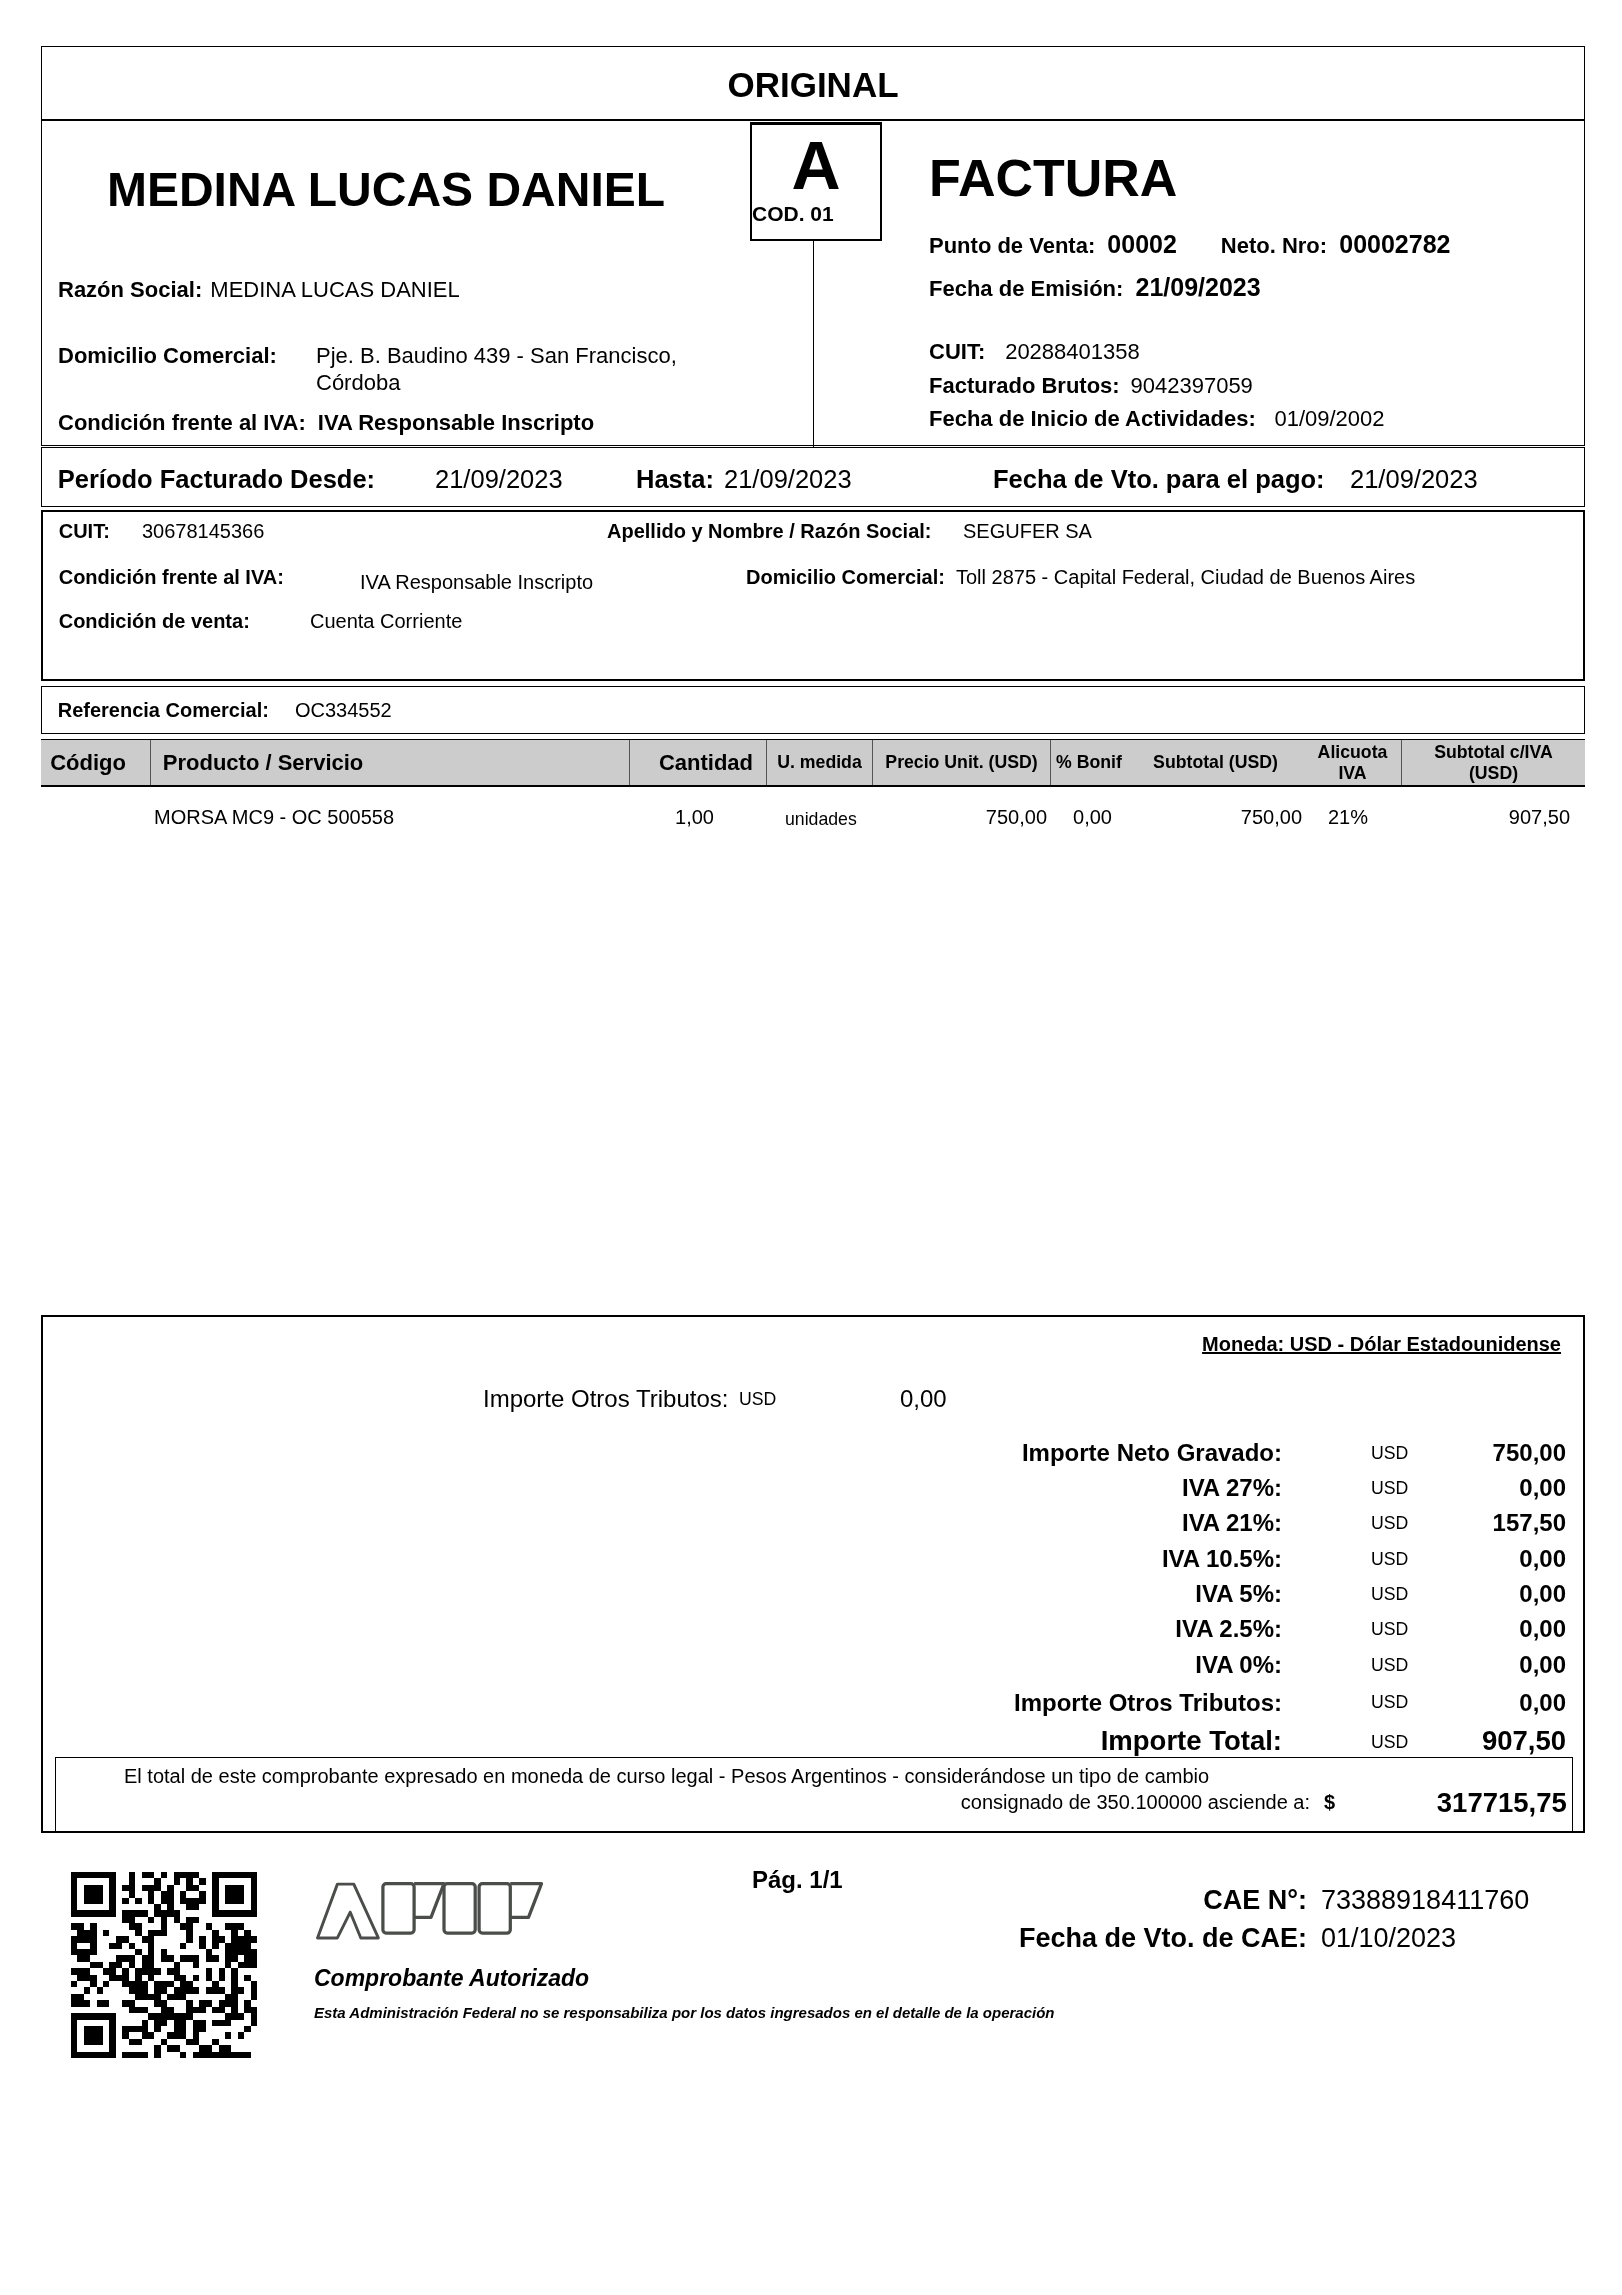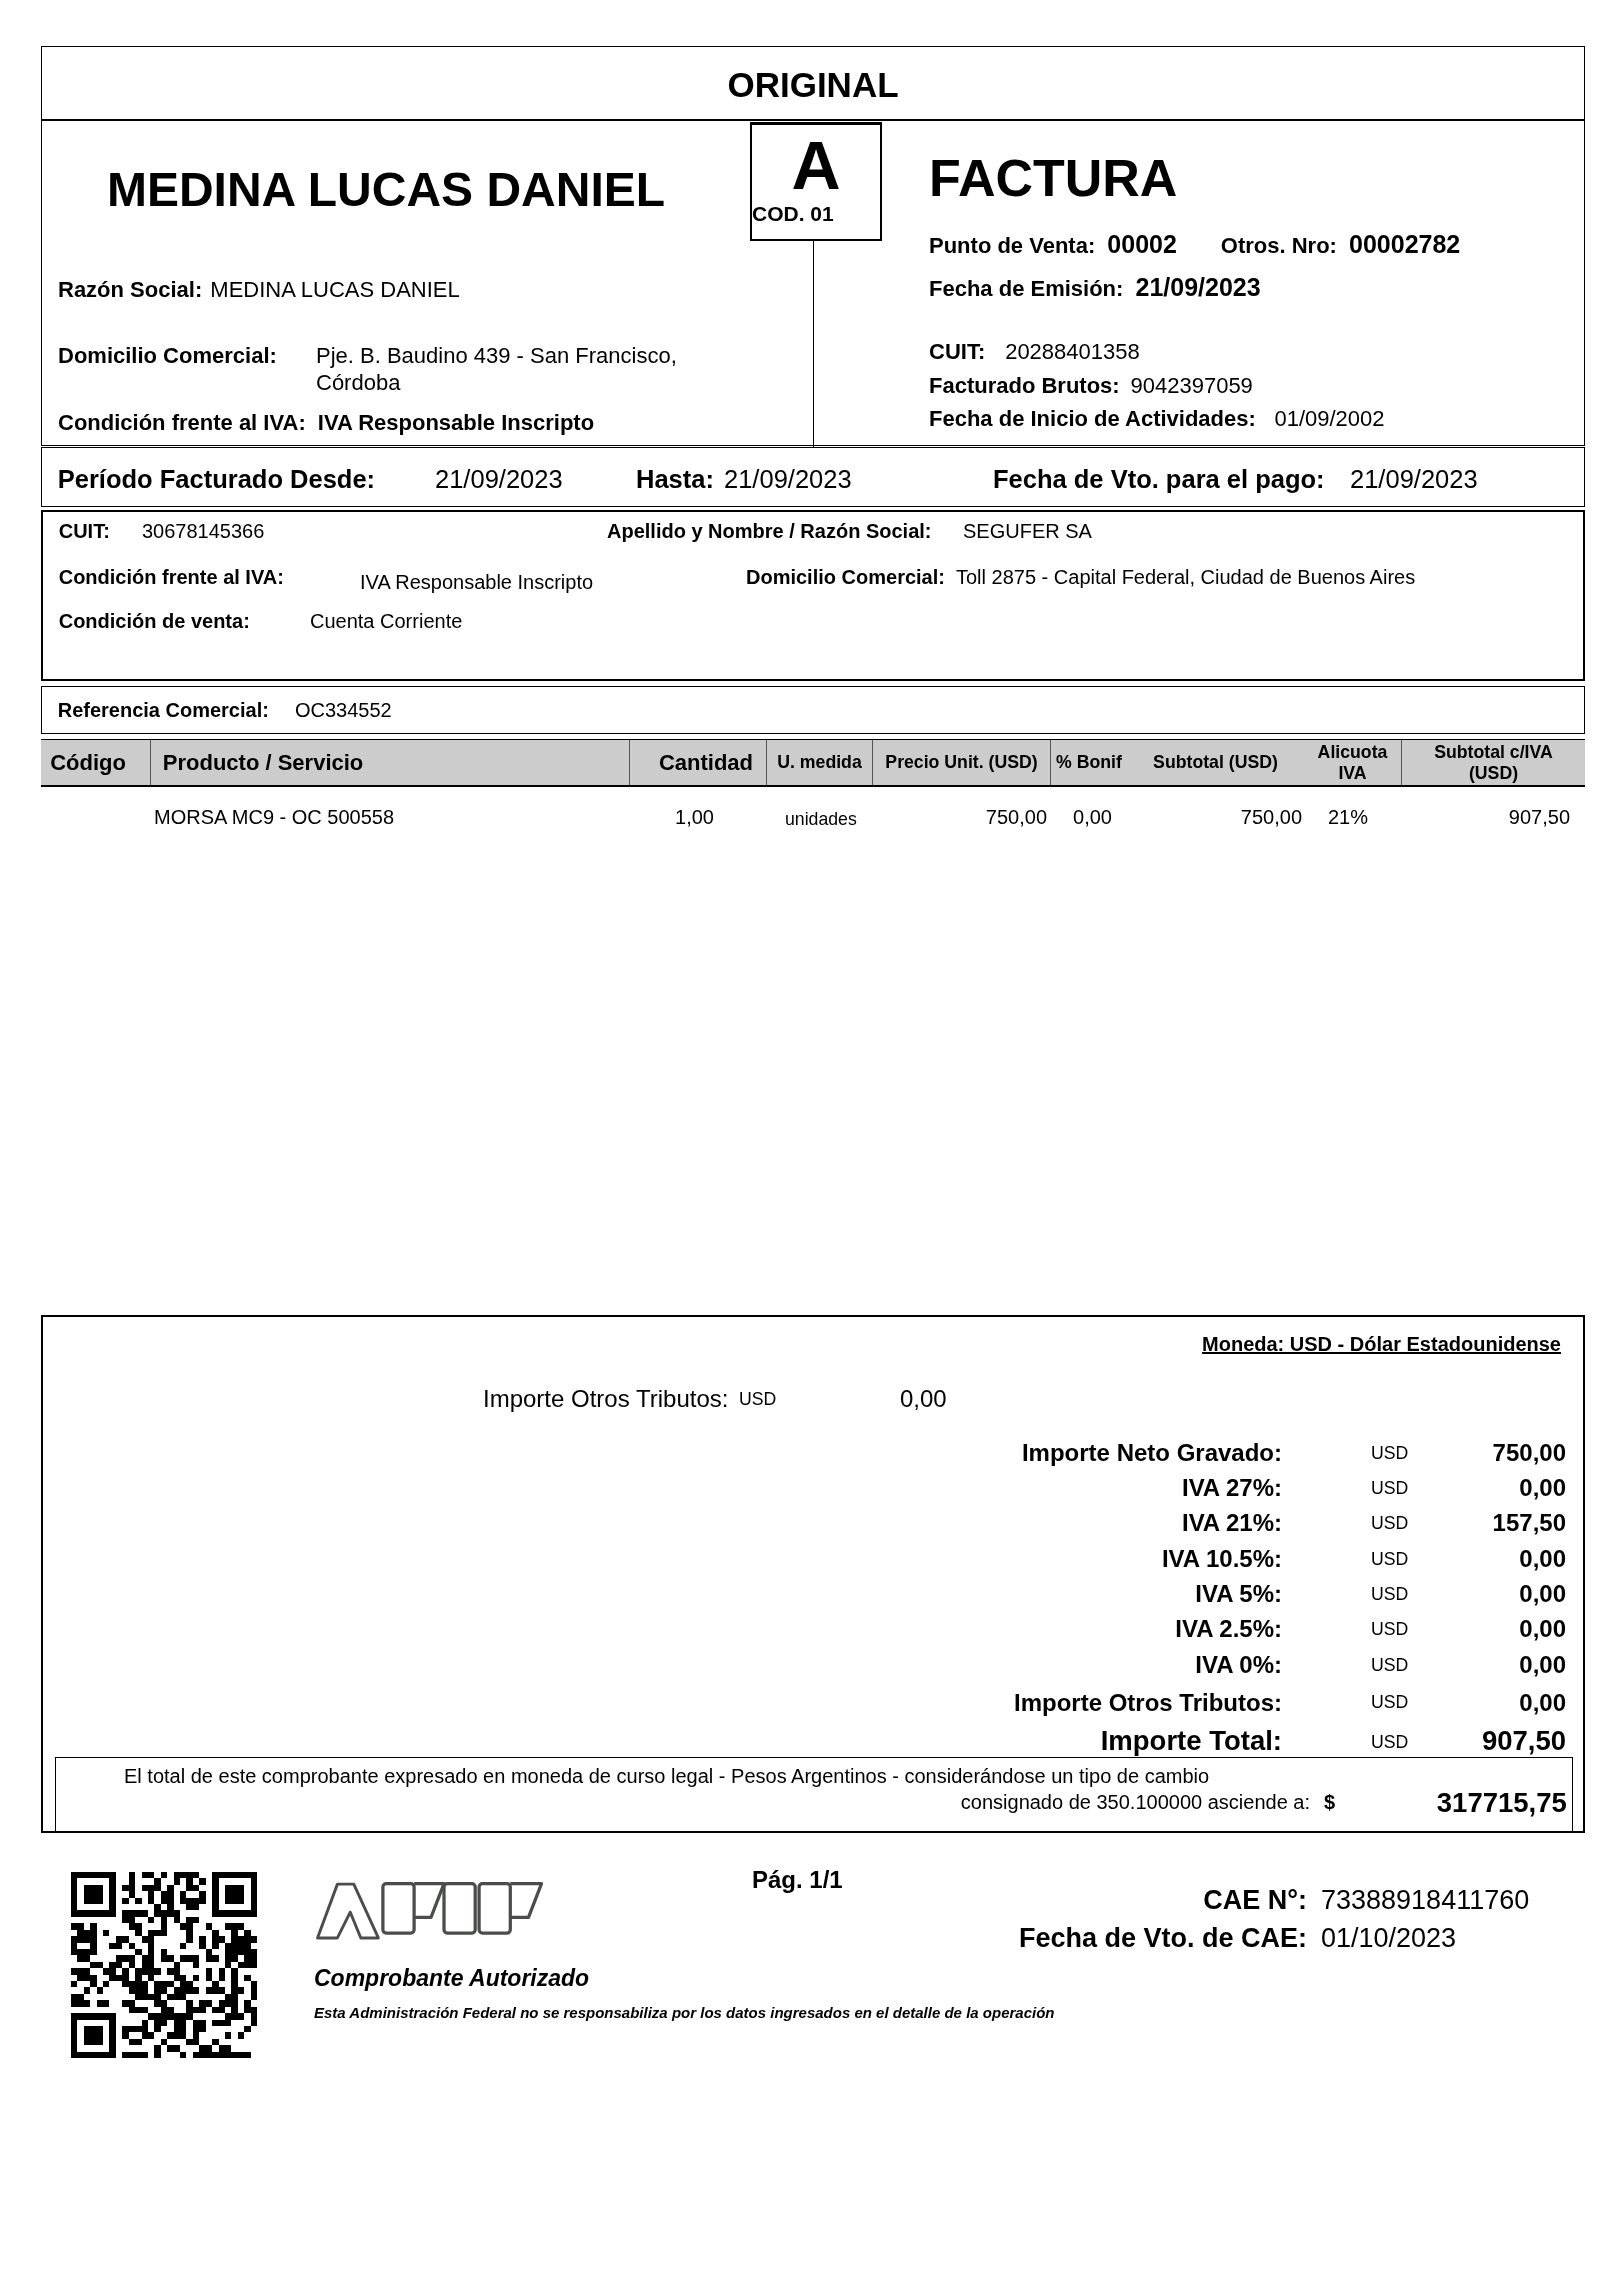--- a/index.html
+++ b/index.html
@@ -76,21 +76,21 @@
 <div class="abs val" style="left:316px; top:370px;">Córdoba</div>
 <div class="abs" style="left:58px; top:410px;">
   <span class="lbl">Condición frente al IVA:</span>
   <span class="lbl" style="margin-left:9.2px">IVA Responsable Inscripto</span>
 </div>
 
 <div class="abs" id="factura-title">FACTURA</div>
 <div class="abs" style="left:929px; top:230px;">
   <span class="lbl">Punto de Venta:</span>
   <span class="b" style="font-size:25px; margin-left:9.2px">00002</span>
-  <span class="lbl" style="margin-left:41px">Otros. Nro:</span>
+  <span class="lbl" style="margin-left:41px">Neto. Nro:</span>
   <span class="b" style="font-size:25px; margin-left:9.2px">00002782</span>
 </div>
 <div class="abs" style="left:929px; top:273px;">
   <span class="lbl">Fecha de Emisión:</span>
   <span class="b" style="font-size:25px; margin-left:9.2px">21/09/2023</span>
 </div>
 <div class="abs" style="left:929px; top:339px;">
   <span class="lbl">CUIT:</span>
   <span class="val" style="margin-left:17px">20288401358</span>
 </div>

